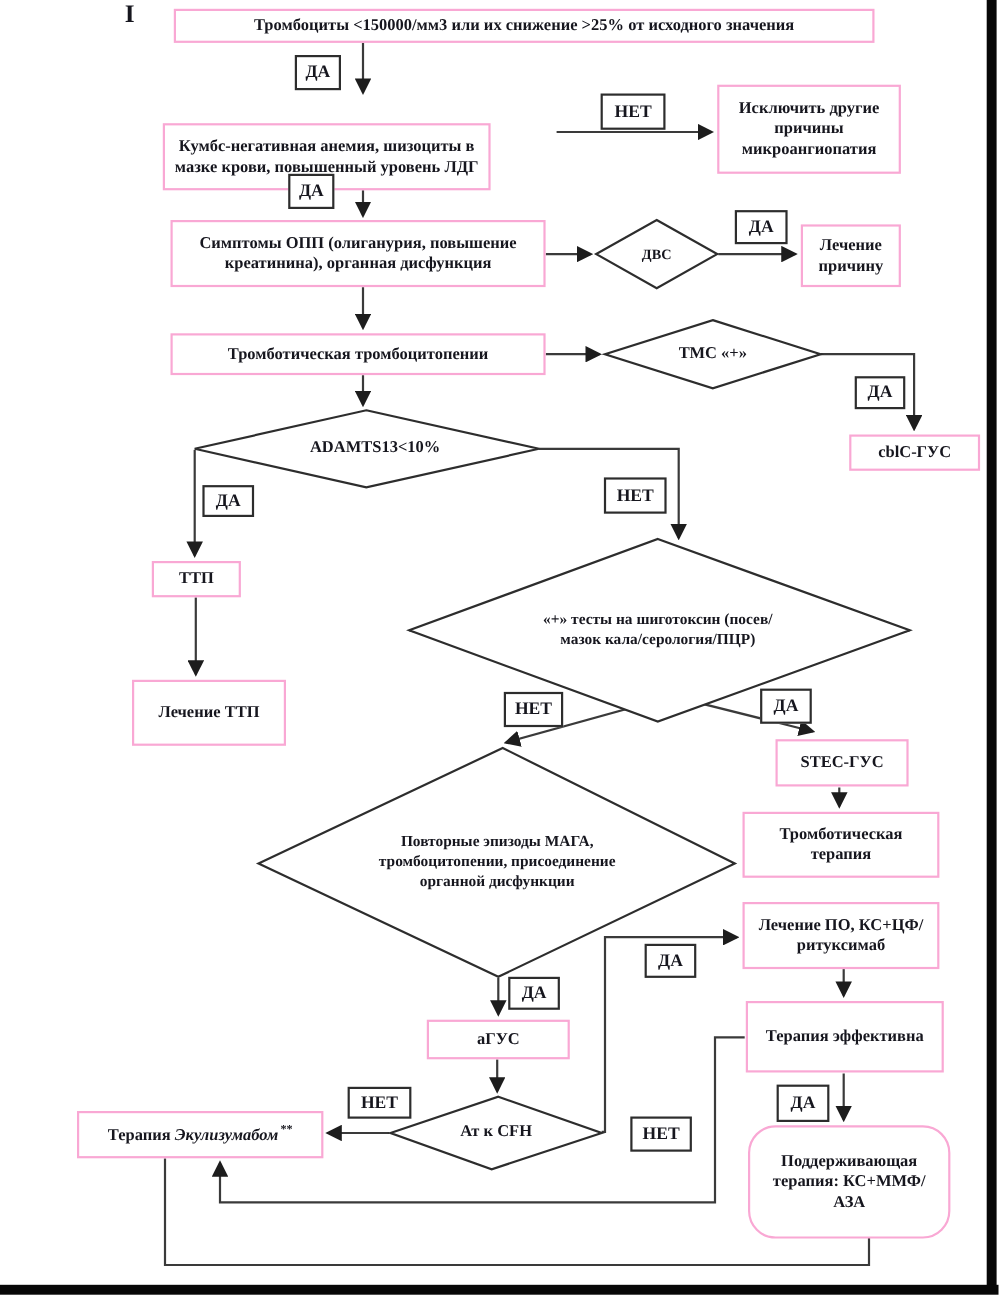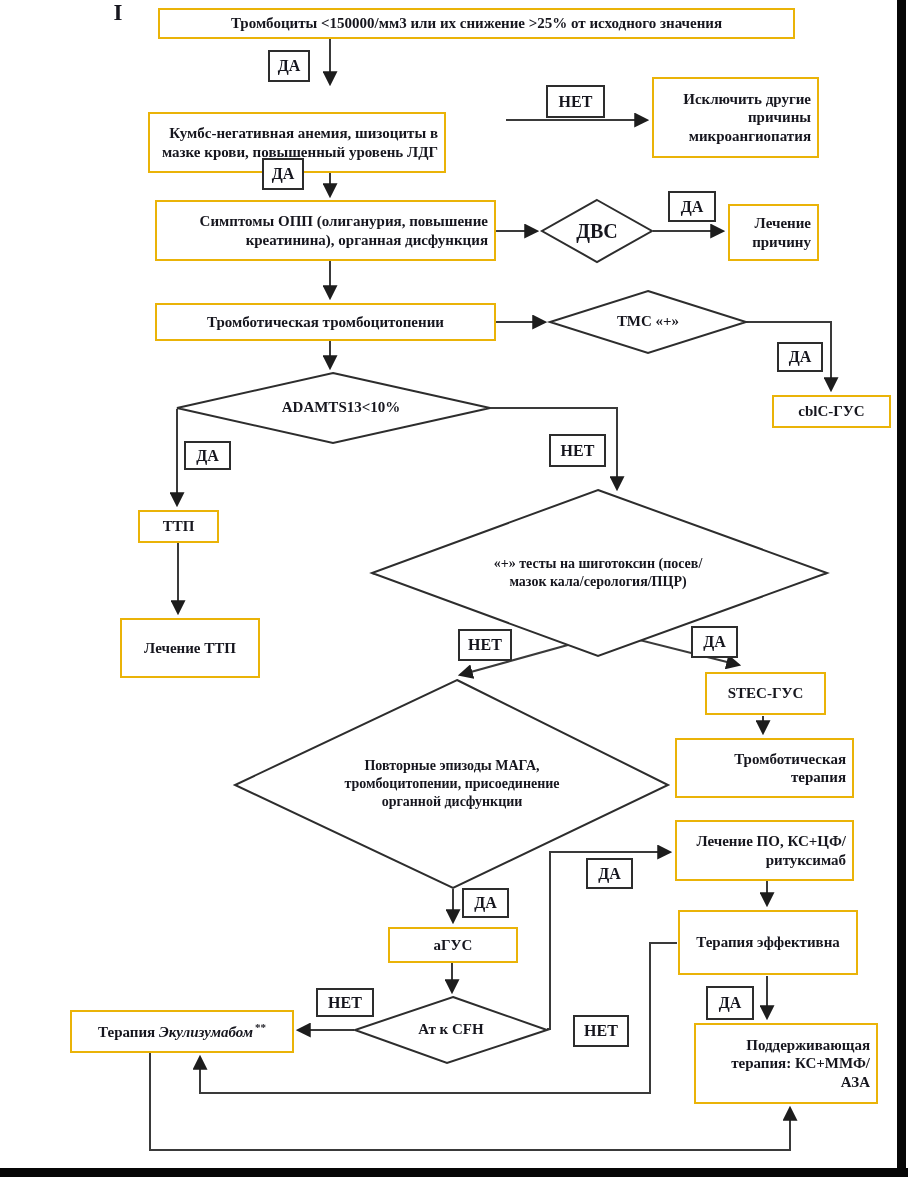--- a/index.html
+++ b/index.html
@@ -2,22 +2,22 @@
 <html><head>
 <meta charset="utf-8">
 <style>
   html,body{margin:0;padding:0;background:#ffffff;}
   #canvas{
     position:relative; width:908px; height:1191px; background:#ffffff;
     font-family:"Liberation Serif","DejaVu Serif",serif; color:#16161e; overflow:hidden;
   }
   #wires{position:absolute;left:0;top:0;z-index:1;}
   .box{
-    position:absolute; background:#fff; border:2px solid #eab308;
-    display:flex; align-items:center; justify-content:center; text-align:right;
+    position:absolute; background:#fff; border:2px solid #f9a8d4;
+    display:flex; align-items:center; justify-content:center; text-align:center;
     font-weight:bold; font-size:15px; line-height:1.22; padding:2px 6px;
     box-sizing:border-box; z-index:2;
   }
   .lbl{
     position:absolute; background:#fff; border:2px solid #2d2d2d;
     display:flex; align-items:center; justify-content:center;
     font-weight:bold; font-size:16px; box-sizing:border-box; z-index:3;font-family:Liberation Serif, serif;
   }
   .dtext{
     position:absolute; display:flex; align-items:center; justify-content:center;
@@ -91,23 +91,23 @@
   <div class="box" style="left:138px;top:510px;width:81px;height:33px;">ТТП</div>
   <div class="box" style="left:120px;top:618px;width:140px;height:60px;">Лечение ТТП</div>
   <div class="box" style="left:705px;top:672px;width:121px;height:43px;">STEC-ГУС</div>
   <div class="box" style="left:675px;top:738px;width:179px;height:60px;">Тромботическая терапия</div>
   <div class="box" style="left:675px;top:820px;width:179px;height:61px;">Лечение ПО, КС+ЦФ/ритуксимаб</div>
   <div class="box" style="left:388px;top:927px;width:130px;height:36px;">аГУС</div>
   <div class="box" style="left:678px;top:910px;width:180px;height:65px;">Терапия эффективна</div>
   <div class="box" style="left:70px;top:1010px;width:224px;height:43px;">
     <span class="ecu-inner"><span>Терапия</span> <span class="drug">Экулизумабом</span><span class="marker">**</span></span>
   </div>
-  <div class="box" style="left:694px;top:1023px;width:184px;height:81px;">Поддерживающая терапия: КС+ММФ/АЗА</div>
+  <div class="box" style="left:680px;top:1023px;width:184px;height:103px;border-radius:25px;">Поддерживающая терапия: КС+ММФ/АЗА</div>
 
-  <div class="dtext" style="left:552px;top:214px;width:90px;height:34px;font-size:20px;font-family:Liberation Serif, serif;">ДВС</div>
+  <div class="dtext" style="left:552px;top:214px;width:90px;height:34px;font-size:13px;font-family:Liberation Serif, serif;">ДВС</div>
   <div class="dtext" style="left:588px;top:305px;width:120px;height:34px;font-size:15px;">ТМС «+»</div>
   <div class="dtext" style="left:241px;top:391px;width:200px;height:34px;font-size:15px;">ADAMTS13&lt;10%</div>
   <div class="dtext" style="left:488px;top:515px;width:220px;height:116px;">«+» тесты на шиготоксин (посев/мазок кала/серология/ПЦР)</div>
   <div class="dtext" style="left:337px;top:722px;width:230px;height:124px;">Повторные эпизоды МАГА, тромбоцитопении, присоединение  органной дисфункции</div>
   <div class="dtext" style="left:391px;top:1013px;width:120px;height:34px;font-size:15px;">Ат к CFH</div>
 
   <div class="lbl" style="left:268px;top:50px;width:42px;height:32px;">ДА</div>
   <div class="lbl" style="left:546px;top:85px;width:59px;height:33px;">НЕТ</div>
   <div class="lbl" style="left:262px;top:158px;width:42px;height:32px;">ДА</div>
   <div class="lbl" style="left:668px;top:191px;width:48px;height:31px;">ДА</div>

